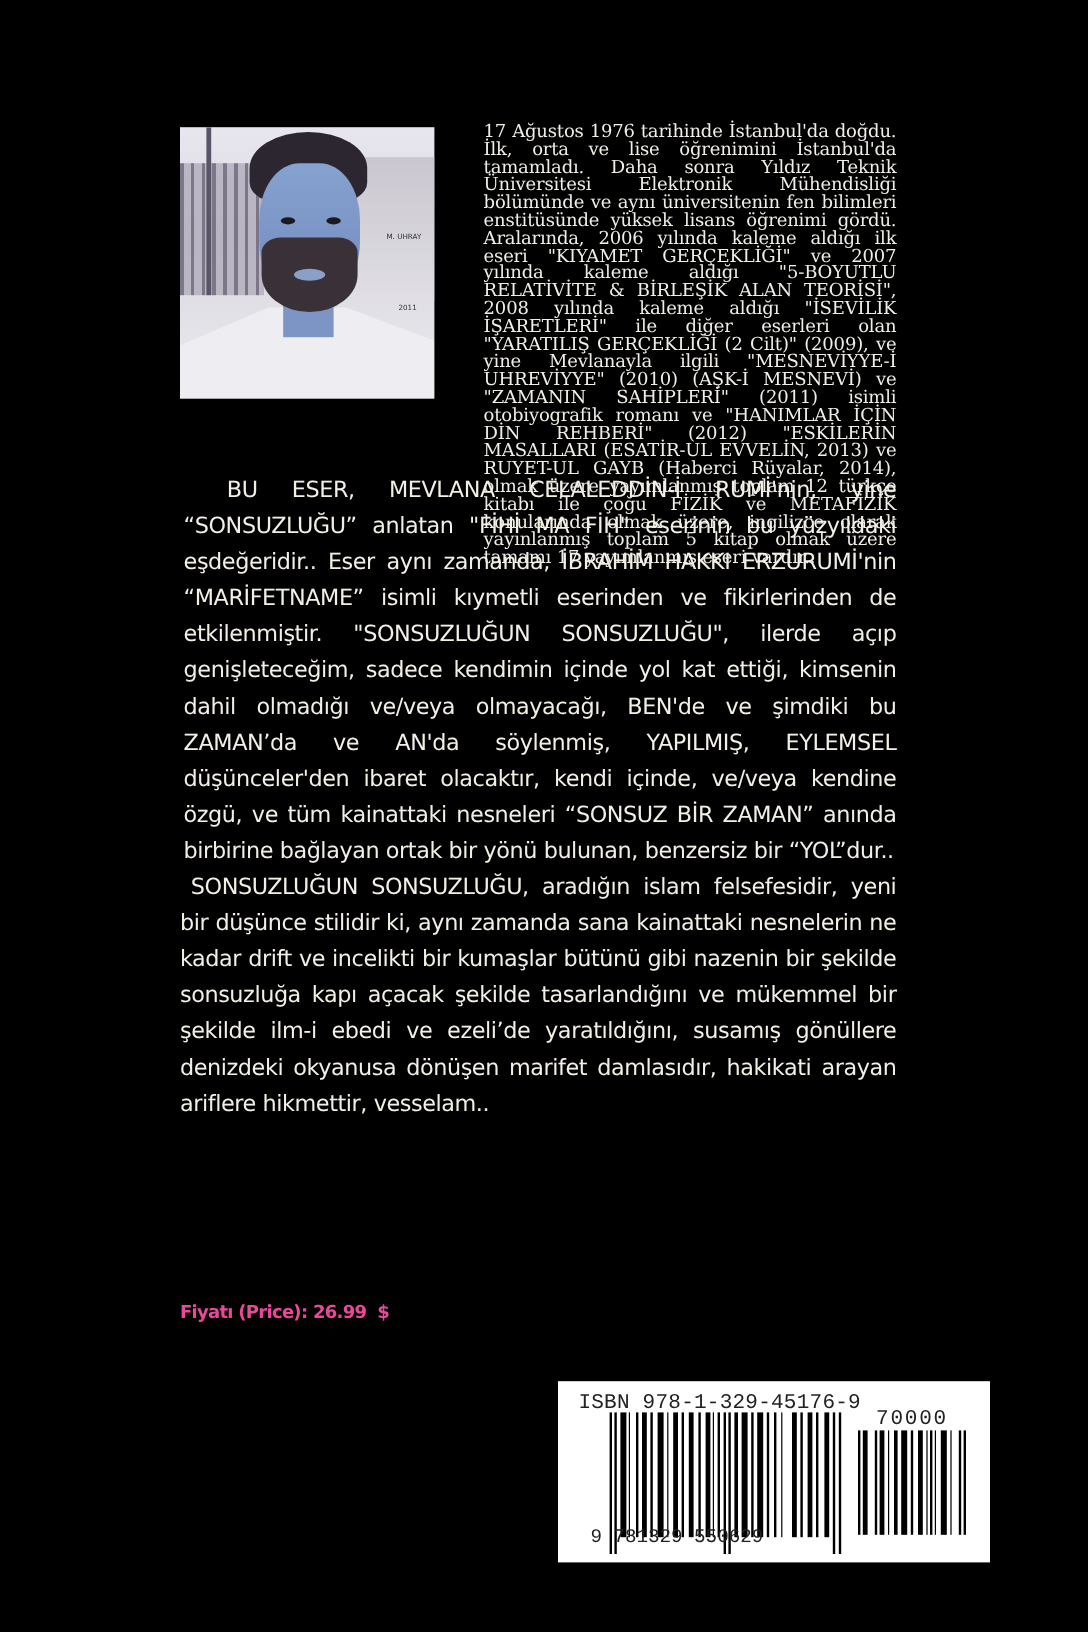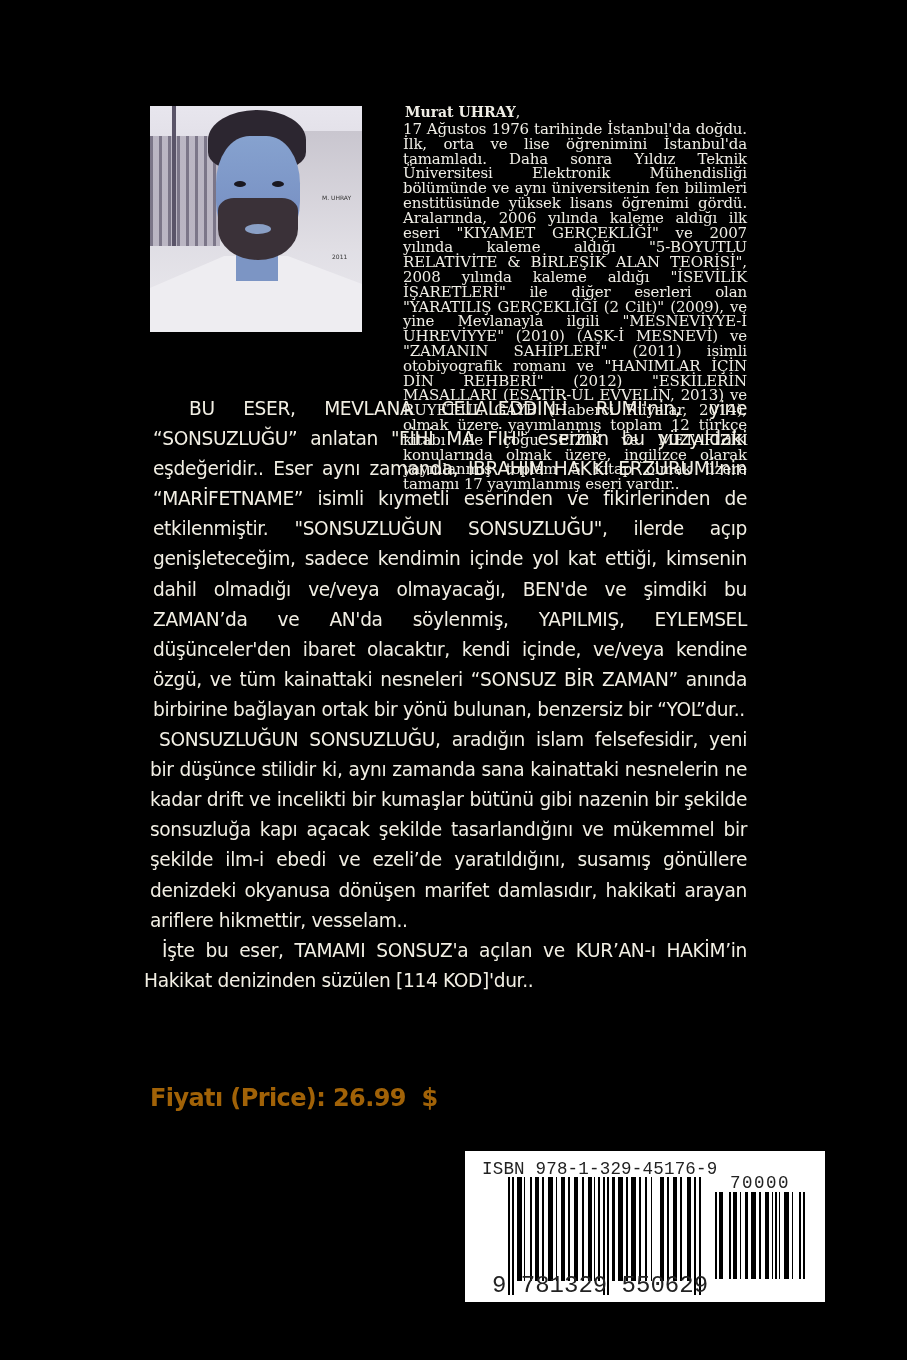--- a/index.html
+++ b/index.html
@@ -26,29 +26,29 @@
   .bio { position:absolute; left:403px; top:102px; width:344px; font-family:"DejaVu Serif", serif; color:#f0eee6; }
   .bio .name { font-size:14px; font-weight:bold; line-height:20px; padding-left:2px; }
   .bio .text { font-size:15px; line-height:14.8px; text-align:justify; letter-spacing:-0.15px; }
 
   .main { position:absolute; left:153px; top:394px; width:594px; font-family:"DejaVu Sans", sans-serif;
           font-size:18.6px; line-height:30.1px; text-align:justify; letter-spacing:-0.35px; color:#f2efe4; }
   .main p { margin:0; text-indent:36px; }
   .main p.p2 { text-indent:0; margin-left:-3px; }
   .main p.p3 { text-indent:0; margin-left:-9px; }
   .price { position:absolute; left:150px; top:1084px; font-family:"DejaVu Sans", sans-serif; font-weight:bold;
-           font-size:24px; letter-spacing:-0.6px; color:#a16207; white-space:pre; }
+           font-size:15px; letter-spacing:-0.6px; color:#ec4899; white-space:pre; }
 
   .barcode-box { position:absolute; left:465px; top:1151px; width:360px; height:151px; background:#fff; color:#111; }
   .isbn { position:absolute; left:17px; top:8px; font-family:"Liberation Mono", monospace; font-size:17.5px; letter-spacing:0.2px; color:#222; }
   .addon-num { position:absolute; left:265px; top:22px; font-family:"Liberation Mono", monospace; font-size:17.5px; letter-spacing:1.5px; color:#222; }
   .bars-main { position:absolute; left:43px; top:26px; width:196px; height:104px; }
   .bars-addon { position:absolute; left:250px; top:41px; width:91px; height:87px; }
   .bars-main span, .bars-addon span { position:absolute; top:0; bottom:0; background:#000; }
-  .ean-digits { position:absolute; left:27px; top:121px; font-family:"Liberation Mono", monospace; font-size:24px; color:#222; white-space:pre; background:transparent; }
+  .ean-digits { position:absolute; left:27px; top:121px; font-family:"Liberation Mono", monospace; font-size:16px; color:#222; white-space:pre; background:transparent; }
 </style>
 </head>
 <body>
 
 <div class="photo">
   <div class="bldg2"></div>
   <div class="bldg"></div>
   <div class="lamp"></div>
   <div class="shirt"></div>
   <div class="neck"></div>
@@ -56,28 +56,26 @@
   <div class="face"></div>
   <div class="eye" style="left:84px"></div>
   <div class="eye" style="left:122px"></div>
   <div class="beard"></div>
   <div class="mouth"></div>
   <span class="sig">M. UHRAY</span>
   <span class="yr">2011</span>
 </div>
 
 <div class="bio">
-  <div class="name"><span>Murat UHRAY</span><span style="font-weight:normal">,</span></div>
   <div class="text">17 Ağustos 1976 tarihinde İstanbul'da doğdu. İlk, orta ve lise öğrenimini İstanbul'da tamamladı. Daha sonra Yıldız Teknik Üniversitesi Elektronik Mühendisliği bölümünde ve aynı üniversitenin fen bilimleri enstitüsünde yüksek lisans öğrenimi gördü. Aralarında, 2006 yılında kaleme aldığı ilk eseri "KIYAMET GERÇEKLİĞİ" ve 2007 yılında kaleme aldığı "5-BOYUTLU RELATİVİTE &amp; BİRLEŞİK ALAN TEORİSİ", 2008 yılında kaleme aldığı "İSEVİLİK İŞARETLERİ" ile diğer eserleri olan "YARATILIŞ GERÇEKLİĞİ (2 Cilt)" (2009), ve yine Mevlanayla ilgili "MESNEVİYYE-İ UHREVİYYE" (2010) (AŞK-İ MESNEVİ) ve "ZAMANIN SAHİPLERİ" (2011) isimli otobiyografik romanı ve "HANIMLAR İÇİN DİN REHBERİ" (2012) "ESKİLERİN MASALLARI (ESATİR-UL EVVELİN, 2013) ve RUYET-UL GAYB (Haberci Rüyalar, 2014), olmak üzere yayımlanmış toplam 12 türkçe kitabı ile çoğu FİZİK ve METAFİZİK konularında olmak üzere, ingilizce olarak yayınlanmış toplam 5 kitap olmak üzere tamamı 17 yayımlanmış eseri vardır..</div>
 </div>
 
 <div class="main">
   <p class="p1">BU ESER, MEVLANA CELALEDDİN-İ RUMİ'nin, yine “SONSUZLUĞU” anlatan "FİHİ MA FİH" eserinin bu yüzyıldaki eşdeğeridir.. Eser aynı zamanda, İBRAHİM HAKKI ERZURUMİ'nin “MARİFETNAME” isimli kıymetli eserinden ve fikirlerinden de etkilenmiştir. "SONSUZLUĞUN SONSUZLUĞU", ilerde açıp genişleteceğim, sadece kendimin içinde yol kat ettiği, kimsenin dahil olmadığı ve/veya olmayacağı, BEN'de ve şimdiki bu ZAMAN’da ve AN'da söylenmiş, YAPILMIŞ, EYLEMSEL düşünceler'den ibaret olacaktır, kendi içinde, ve/veya kendine özgü, ve tüm kainattaki nesneleri “SONSUZ BİR ZAMAN” anında birbirine bağlayan ortak bir yönü bulunan, benzersiz bir “YOL”dur..</p>
   <p class="p2" style="text-indent:9px">SONSUZLUĞUN SONSUZLUĞU, aradığın islam felsefesidir, yeni bir düşünce stilidir ki, aynı zamanda sana kainattaki nesnelerin ne kadar drift ve incelikti bir kumaşlar bütünü gibi nazenin bir şekilde sonsuzluğa kapı açacak şekilde tasarlandığını ve mükemmel bir şekilde ilm-i ebedi ve ezeli’de yaratıldığını, susamış gönüllere denizdeki okyanusa dönüşen marifet damlasıdır, hakikati arayan ariflere hikmettir, vesselam..</p>
-  <p class="p3" style="text-indent:18px">İşte bu eser, TAMAMI SONSUZ'a açılan ve KUR’AN-ı HAKİM’in Hakikat denizinden süzülen [114 KOD]'dur..</p>
 </div>
 
 <div class="price">Fiyatı (Price): 26.99  $</div>
 
 <div class="barcode-box">
   <div class="isbn">ISBN 978-1-329-45176-9</div>
   <div class="addon-num">70000</div>
   <div class="bars-main">
     <span style="left:0;width:2px;bottom:-14px"></span>
       <span style="left:4px;width:2px;bottom:-14px"></span>

